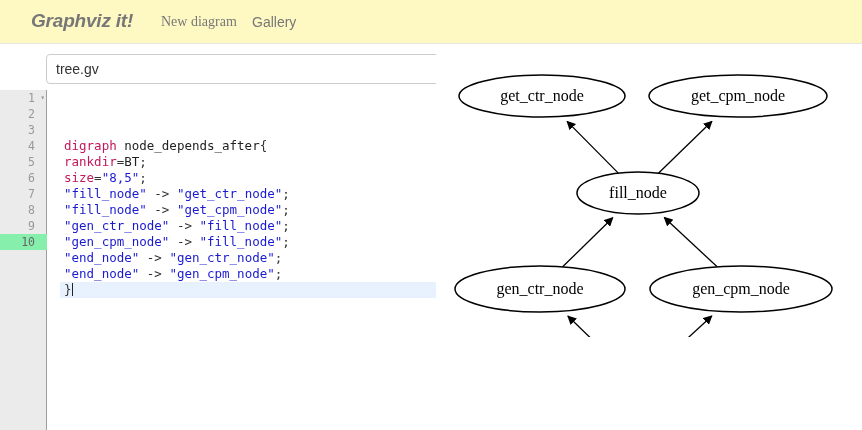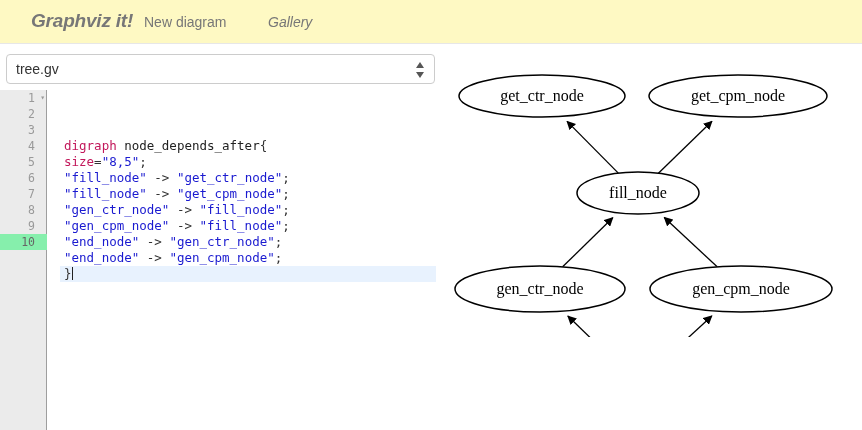--- a/index.html
+++ b/index.html
@@ -38,22 +38,22 @@
   }
   .nav-link {
     position: absolute;
     top: 14px;
     font-size: 14px;
     color: #777777;
     white-space: nowrap;
     text-decoration: none;
     cursor: pointer;
   }
-  .nav-link-1 { left: 144px; }
-  .nav-link-2 { left: 268px; font-style: italic; }
+  .nav-link-1 { left: 161px; font-family: Liberation Serif, serif; }
+  .nav-link-2 { left: 252px; }
 
   
   .select-wrap {
     position: absolute;
     left: 6px;
     top: 54px;
     width: 429px;
     height: 30px;
   }
   .file-select {
@@ -62,20 +62,21 @@
     box-sizing: border-box;
     border: 1px solid #cccccc;
     border-radius: 4px;
     background: #ffffff;
     padding: 0 26px 0 9px;
     font-family: "Liberation Sans", sans-serif;
     font-size: 14px;
     color: #333333;
     line-height: 28px;
     position: relative;
+    margin-left: 40px;
   }
   .select-arrows {
     position: absolute;
     right: 9px;
     top: 5px;
     width: 10px;
     height: 20px;
     pointer-events: none;
   }
 
@@ -192,20 +193,21 @@
       <div class="line">4</div>
       <div class="line">5</div>
       <div class="line">6</div>
       <div class="line">7</div>
       <div class="line">8</div>
       <div class="line">9</div>
       <div class="line active">10</div>
     </div>
   <div class="code-area" id="code-area">
       <div class="line"><span class="tok-kw">digraph</span><span class="tok-id"> node_depends_after</span><span class="tok-pun">{</span></div>
+      <div class="line"><span class="tok-kw">rankdir</span><span class="tok-op">=</span><span class="tok-id">BT</span><span class="tok-pun">;</span></div>
       <div class="line"><span class="tok-kw">size</span><span class="tok-op">=</span><span class="tok-str">"8,5"</span><span class="tok-pun">;</span></div>
       <div class="line"><span class="tok-str">"fill_node"</span><span class="tok-op"> -&gt; </span><span class="tok-str">"get_ctr_node"</span><span class="tok-pun">;</span></div>
       <div class="line"><span class="tok-str">"fill_node"</span><span class="tok-op"> -&gt; </span><span class="tok-str">"get_cpm_node"</span><span class="tok-pun">;</span></div>
       <div class="line"><span class="tok-str">"gen_ctr_node"</span><span class="tok-op"> -&gt; </span><span class="tok-str">"fill_node"</span><span class="tok-pun">;</span></div>
       <div class="line"><span class="tok-str">"gen_cpm_node"</span><span class="tok-op"> -&gt; </span><span class="tok-str">"fill_node"</span><span class="tok-pun">;</span></div>
       <div class="line"><span class="tok-str">"end_node"</span><span class="tok-op"> -&gt; </span><span class="tok-str">"gen_ctr_node"</span><span class="tok-pun">;</span></div>
       <div class="line"><span class="tok-str">"end_node"</span><span class="tok-op"> -&gt; </span><span class="tok-str">"gen_cpm_node"</span><span class="tok-pun">;</span></div>
       <div class="line active"><span class="tok-pun">}</span><span class="caret"></span></div>
     </div>
 </div>

